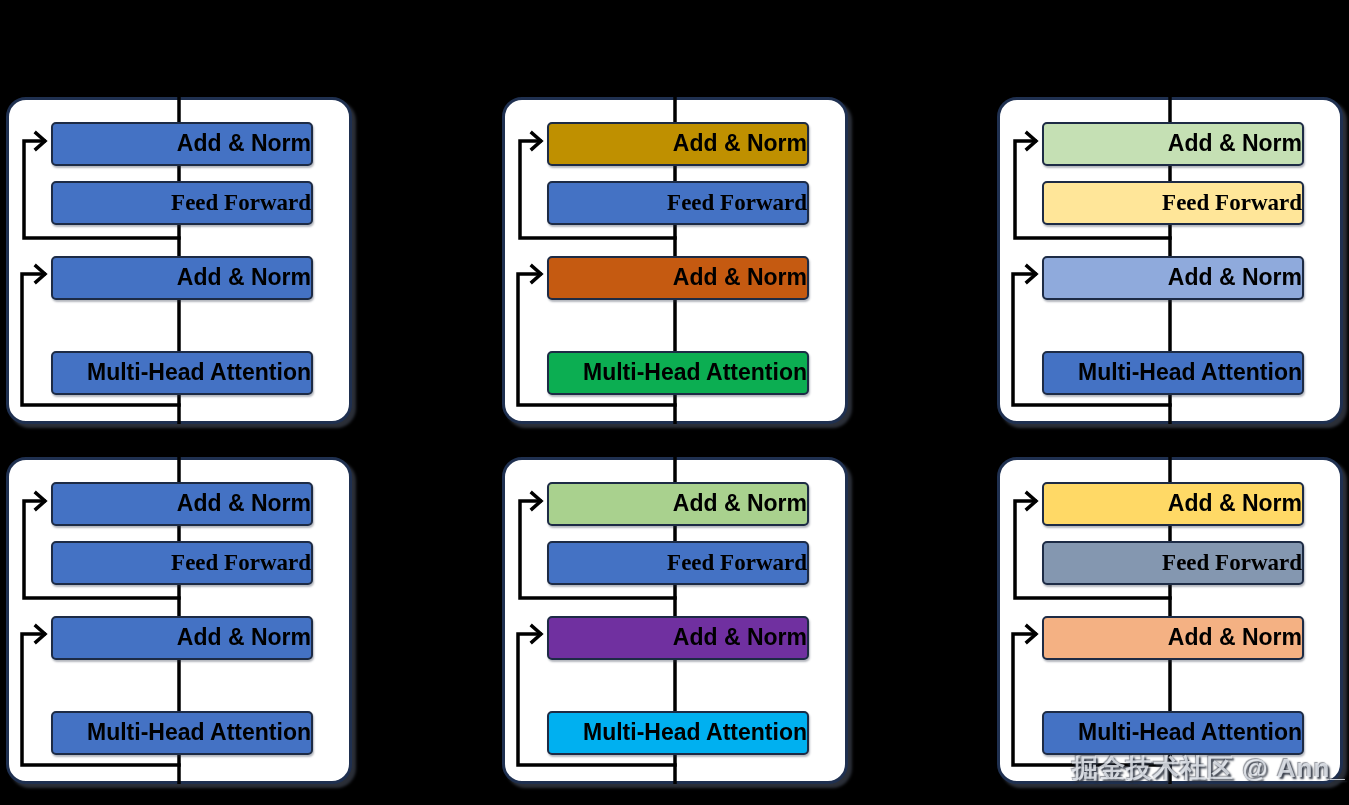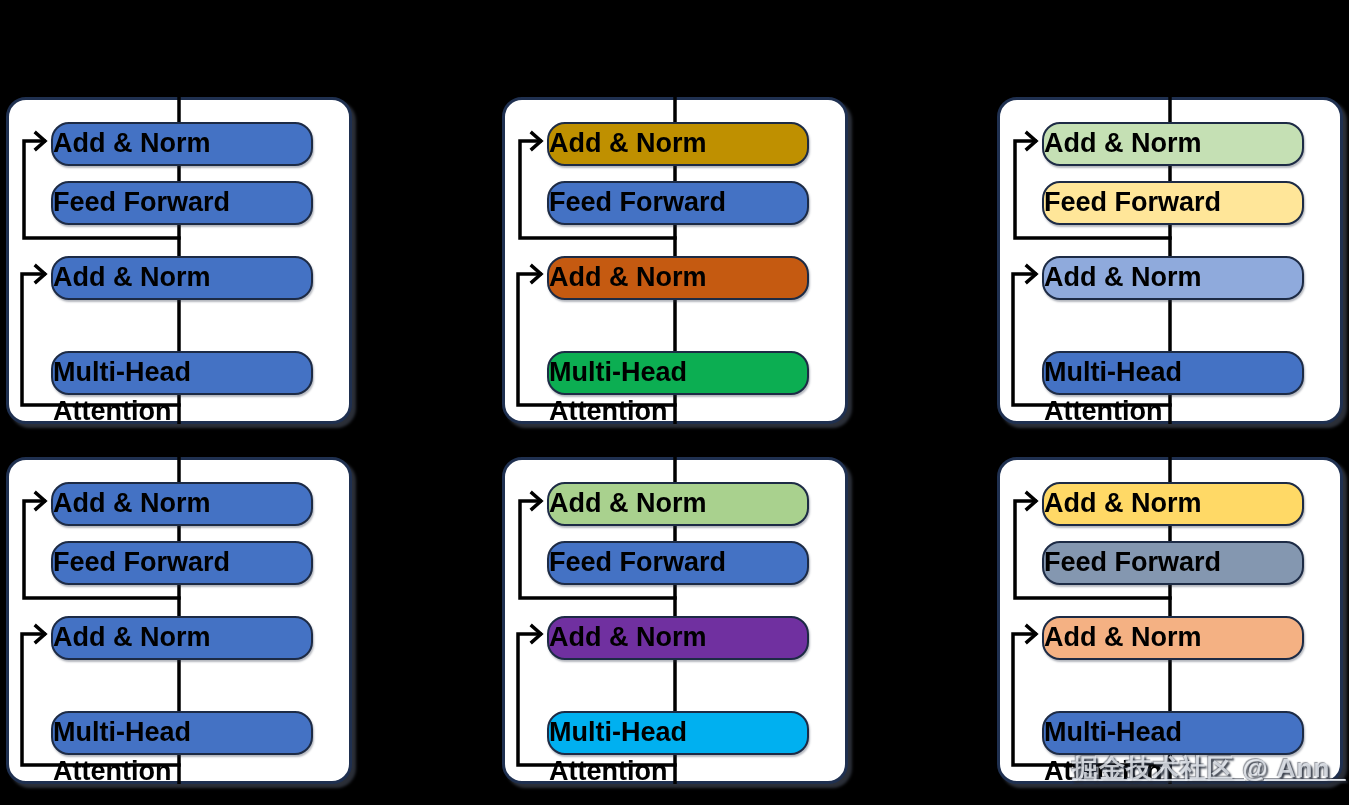--- a/index.html
+++ b/index.html
@@ -12,32 +12,32 @@
     border-radius:20px;
     box-shadow:4px 4px 3px rgba(95,105,125,.45);
   }
   .p1{left:6px;top:97px;}  .p2{left:502px;top:97px;}  .p3{left:997px;top:97px;}
   .p4{left:6px;top:457px;} .p5{left:502px;top:457px;} .p6{left:997px;top:457px;}
   .wires{position:absolute;left:-3px;top:-3px;width:346px;height:327px;}
   .wire{stroke:var(--wire,#000);stroke-width:3.5;fill:none;stroke-linecap:square;}
   .box{
     position:absolute;left:42px;width:262px;height:44px;box-sizing:border-box;
     border:2.5px solid var(--box-border,#1d2b45);
-    border-radius:18px;
+    border-radius:5px;
     color:var(--box-text,#000);
-    font-weight:bold;font-size:27px;line-height:39px;text-align:left;
+    font-weight:bold;font-size:23px;line-height:39px;text-align:right;
     box-shadow:1px 2px 2px rgba(40,50,70,.35);
   }
-  .b1{top:22px;} .b2{top:81px;} .b3{top:156px;} .b4{top:212px;margin-top:39px;}
+  .b1{top:22px;} .b2{top:81px;font-family:Liberation Serif, serif;} .b3{top:156px;} .b4{top:212px;margin-top:39px;}
   .watermark{
     position:absolute;left:1072px;top:751px;
     font-size:26px;letter-spacing:1px;font-weight:bold;
     color:rgba(232,236,242,.82);
     text-shadow:2px 2px 2px rgba(35,42,55,.9), -1px -1px 1px rgba(35,42,55,.5);
-    white-space:nowrap;z-index:5;text-decoration:underline;
+    white-space:nowrap;z-index:5;
   }
 </style>
 </head>
 <body>
 
 <div class="canvas">
 
   <div class="panel p1">
     <svg class="wires" viewBox="0 0 346 327">
       <path class="wire" d="M173 0 V327"></path>

